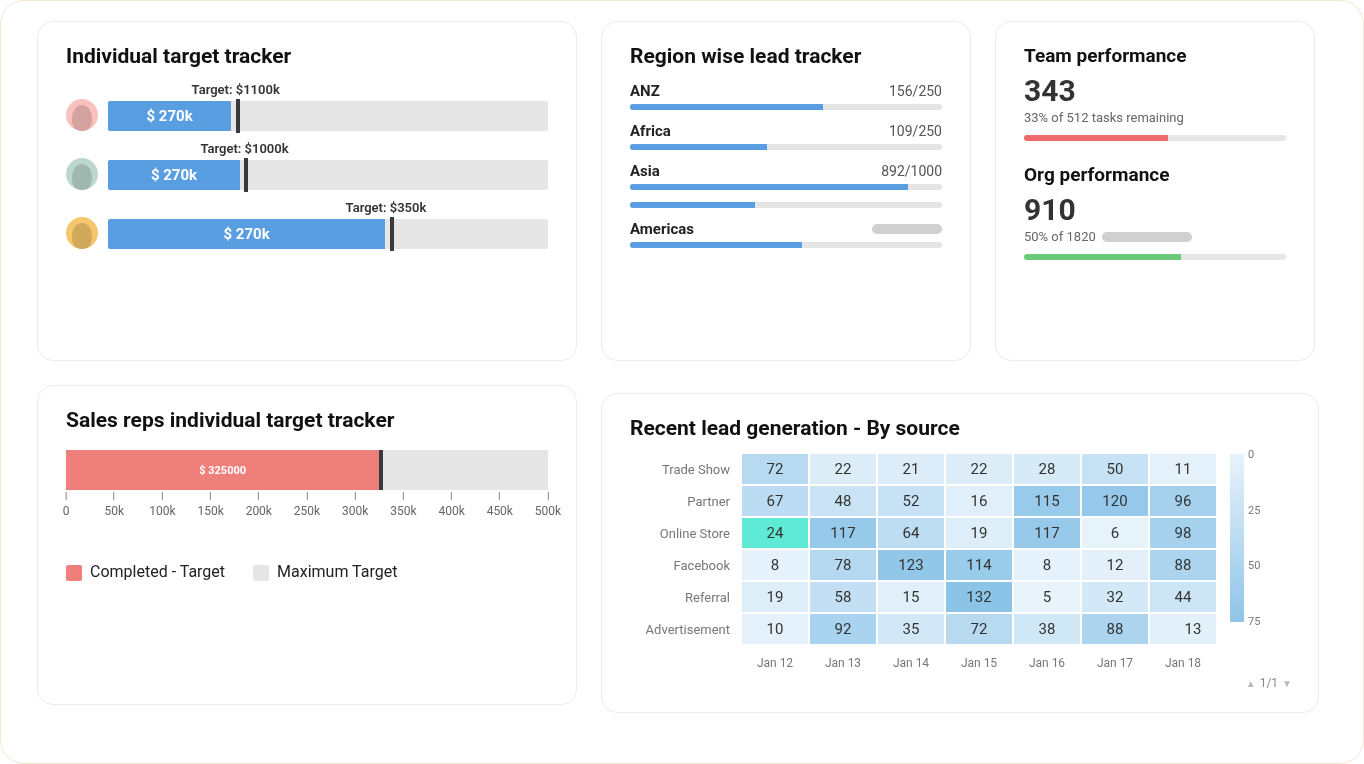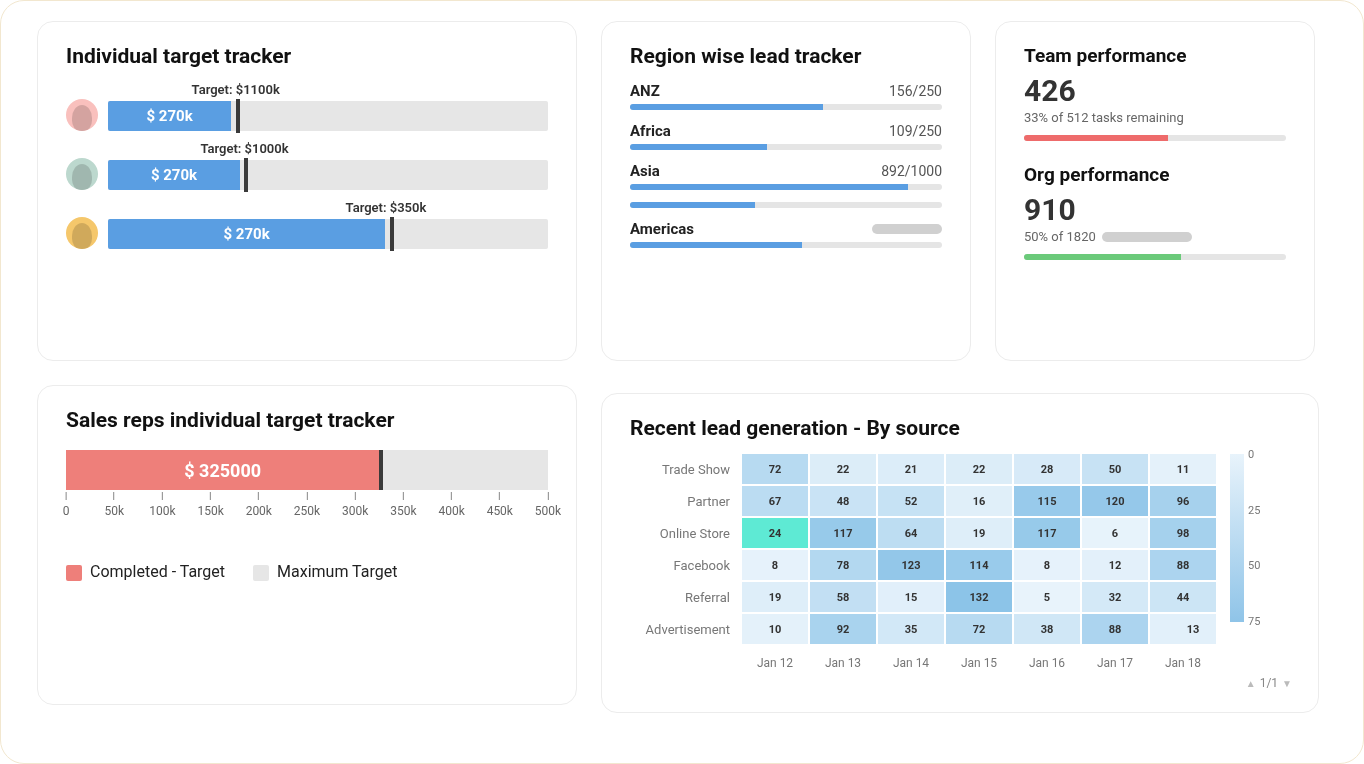--- a/index.html
+++ b/index.html
@@ -65,38 +65,38 @@
 .perf-sub { font-size: 13px; color: #666; display:flex; align-items:center; gap:6px; }
 .perf-bar { height: 6px; background: #e5e5e5; border-radius: 3px; overflow: hidden; margin-top: 10px; }
 .perf-bar-fill.red { background: #ee6b6b; height:100%; }
 .perf-bar-fill.green { background: #6bca7a; height:100%; }
 .perf-section + .perf-section { margin-top: 22px; }
 
 
 .card4 { width: 540px; height: 320px; margin-top: 24px; }
 .srep-bar-wrap { margin-top: 18px; }
 .srep-track { height: 40px; background: #e6e6e6; position: relative; }
-.srep-fill { background: #ee7f7a; height:100%; display:flex; align-items:center; justify-content:center; color:#fff; font-weight:700; font-size:18px; position:relative; }
+.srep-fill { background: #ee7f7a; height:100%; display:flex; align-items:center; justify-content:center; color:#fff; font-weight:700; font-size:11px; position:relative; }
 .srep-cap { position:absolute; top:0; width:4px; background:#3a3a3a; }
 .srep-cap.l { left:0; height:100%; }
 .srep-cap.r { height:100%; }
 .srep-axis { position: relative; height: 40px; margin-top: 2px; }
 .srep-tick { position:absolute; top:0; transform: translateX(-50%); text-align:center; font-size:12px; color:#666; }
 .srep-tick::before { content:""; display:block; width:1px; height:8px; background:#888; margin:0 auto 4px; }
 .srep-legend { display:flex; gap:28px; margin-top:30px; font-size:16px; color:#222; align-items:center; }
 .srep-legend .sw { width:16px; height:16px; border-radius:2px; display:inline-block; margin-right:8px; vertical-align:middle; }
 .sw.red { background:#ee7f7a; }
 .sw.grey { background:#e6e6e6; }
 
 
 .card5 { width: 718px; height: 320px; margin-top: 32px; }
 .heat-wrap { display:flex; gap:10px; margin-top:6px; }
 .heat-grid { display:grid; grid-template-columns: 110px repeat(7, 66px); grid-auto-rows: 30px; gap:2px; font-size:13px; color:#333; }
 .heat-rowlbl { display:flex; align-items:center; justify-content:flex-end; padding-right:10px; color:#777; font-size:13px; }
-.heat-cell { display:flex; align-items:center; justify-content:center; font-size:11px; font-weight:700; }
+.heat-cell { display:flex; align-items:center; justify-content:center; font-size:15px; font-weight:400; }
 .heat-collbl { display:flex; align-items:center; justify-content:center; color:#777; font-size:12px; margin-top:4px; }
 .heat-legend { width:40px; position:relative; }
 .heat-legend-bar { width:14px; height: 168px; background: linear-gradient(#e8f3fb, #8fc4e8); margin-left:4px; }
 .heat-legend-lbls { position:absolute; top:-6px; left:22px; height:180px; display:flex; flex-direction:column; justify-content:space-between; font-size:11px; color:#777; }
 .heat-pager { position:absolute; right:26px; bottom:22px; font-size:12px; color:#888; display:flex; align-items:center; gap:4px; }
 .tri { font-size:10px; color:#bbb; }
 </style>
 </head>
 <body>
 
@@ -181,21 +181,21 @@
     <div class="region-bar">
             <div class="region-bar-fill" style="width:55%"></div>
           </div>
         </div>
       </div>
   </div>
 
   <div class="card card3">
     <div class="perf-section">
       <h3>Team performance</h3>
-      <div class="perf-big">426</div>
+      <div class="perf-big">343</div>
       <div class="perf-sub">
           <span>33% of 512 tasks remaining</span>
         </div>
       <div class="perf-bar">
           <div class="perf-bar-fill red" id="team-bar" style="width: 55%;"></div>
         </div>
     </div>
     <div class="perf-section">
       <h3>Org performance</h3>
       <div class="perf-big">910</div>

